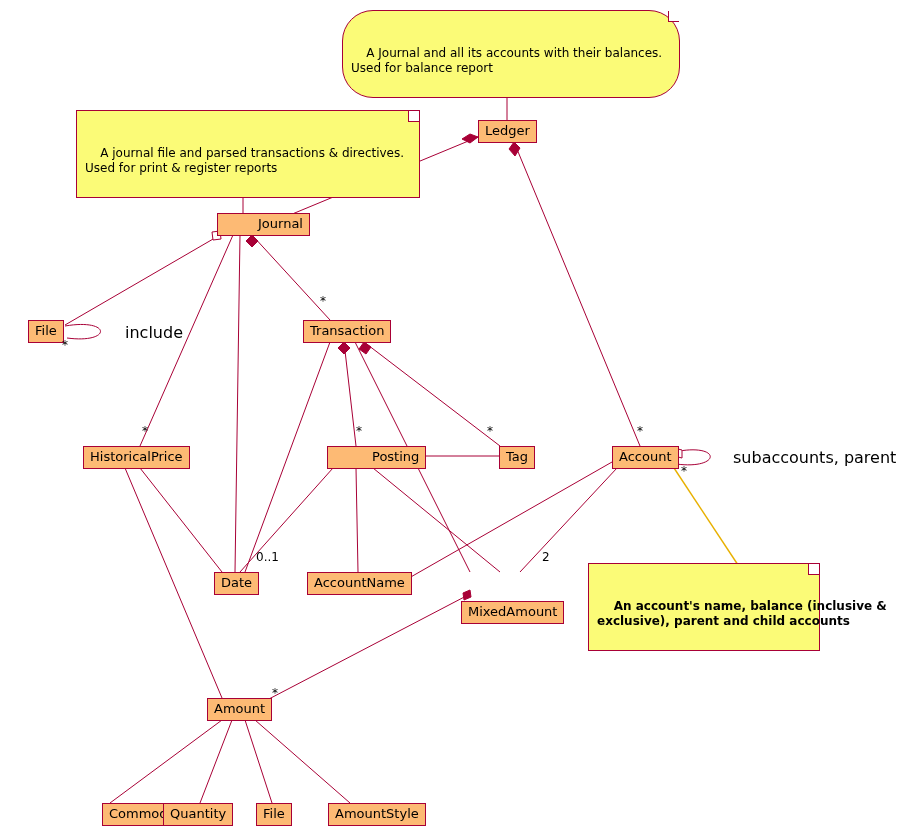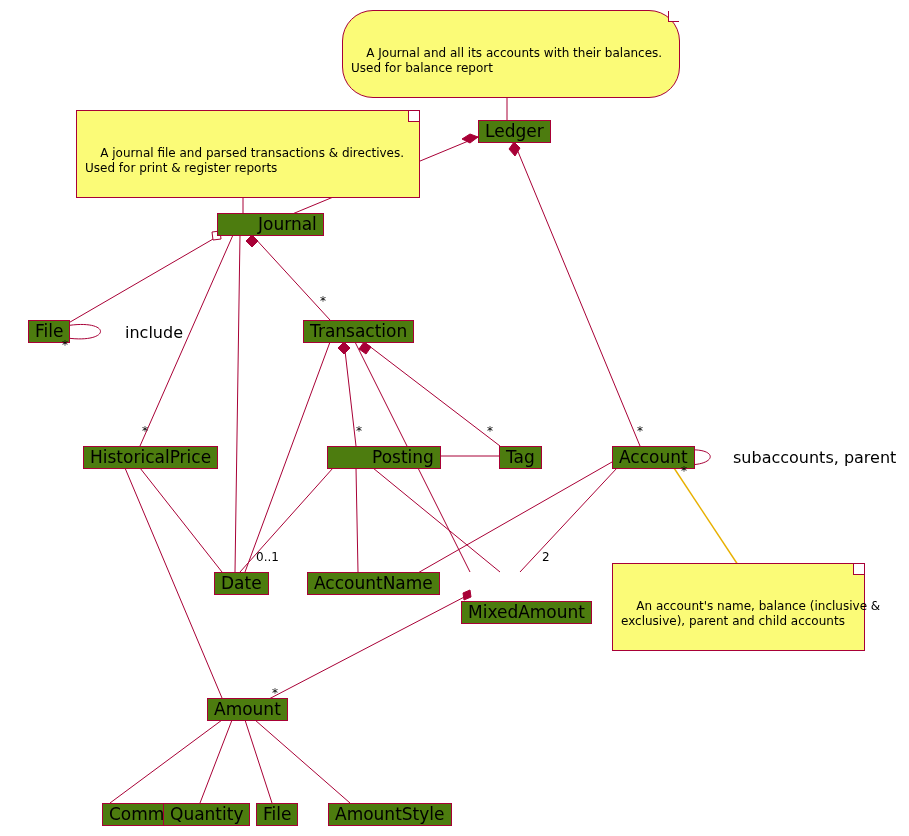--- a/index.html
+++ b/index.html
@@ -19,24 +19,24 @@
   }
   #edges {
     position: absolute;
     left: 0;
     top: 0;
     width: 909px;
     height: 836px;
   }
   .node {
     position: absolute;
-    background: #4d7c0f;
+    background: #fdba74;
     border: 1px solid #A80036;
     color: #000000;
-    font-size: 17px;
+    font-size: 13px;
     line-height: 14px;
     padding: 3px 6px 4px 6px;
     white-space: nowrap;
     box-sizing: border-box;
   }
   .note {
     position: absolute;
     background: #FBFB77;
     border: 1px solid #A80036;
     color: #000000;
@@ -151,21 +151,21 @@
     <span>A Journal and all its accounts with their balances.
 Used for balance report</span>
   </div>
 
   <div class="note" style="left:76px; top:110px; width:344px;">
     <span class="fold"></span>
     <span>A journal file and parsed transactions &amp; directives.
 Used for print &amp; register reports</span>
   </div>
 
-  <div class="note" style="left:612px; top:563px; width:253px;">
+  <div class="note" style="left:588px; top:563px; width:232px;font-weight:bold;">
     <span class="fold"></span>
     <span>An account's name, balance (inclusive &amp;
 exclusive), parent and child accounts</span>
   </div>
 
   <div class="node" style="left:478px; top:120px;">
     <span>Ledger</span>
   </div>
   <div class="node" style="left:217px; top:213px;padding-left:40px;">
     <span>Journal</span>

